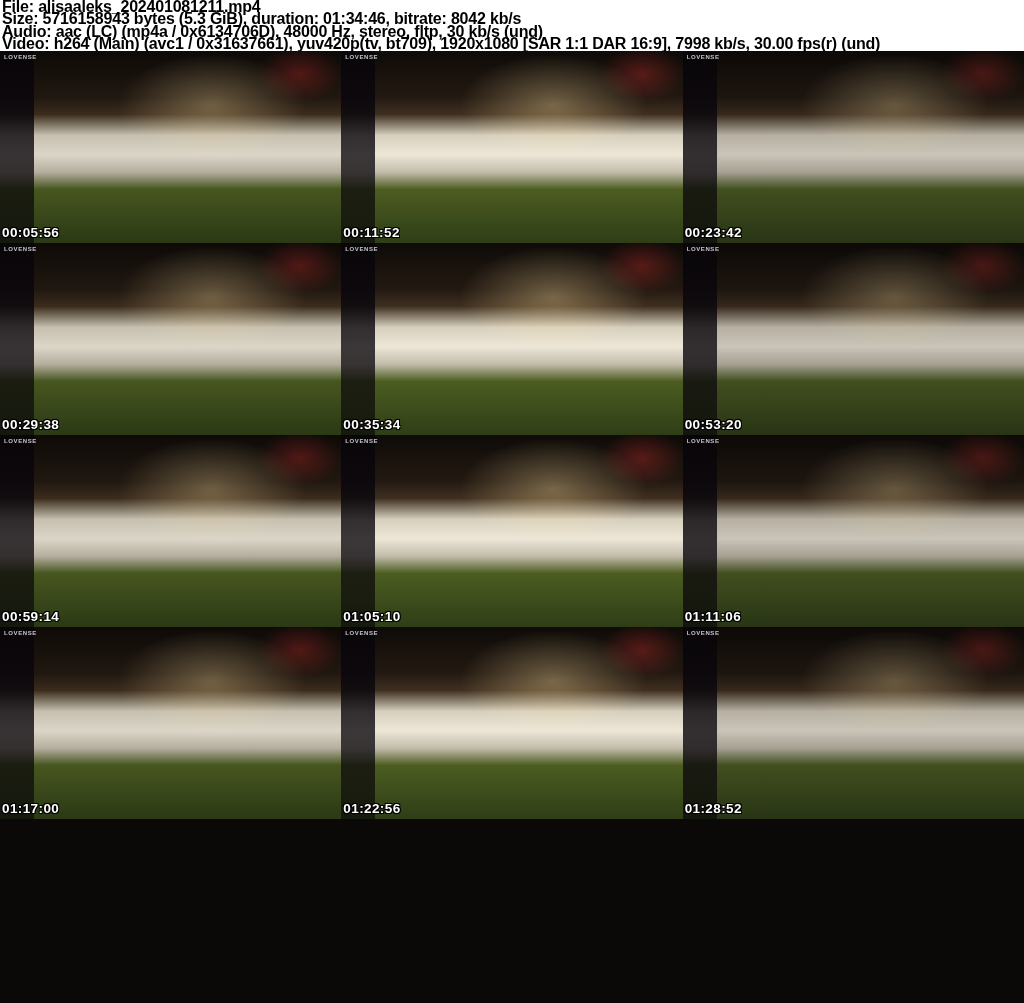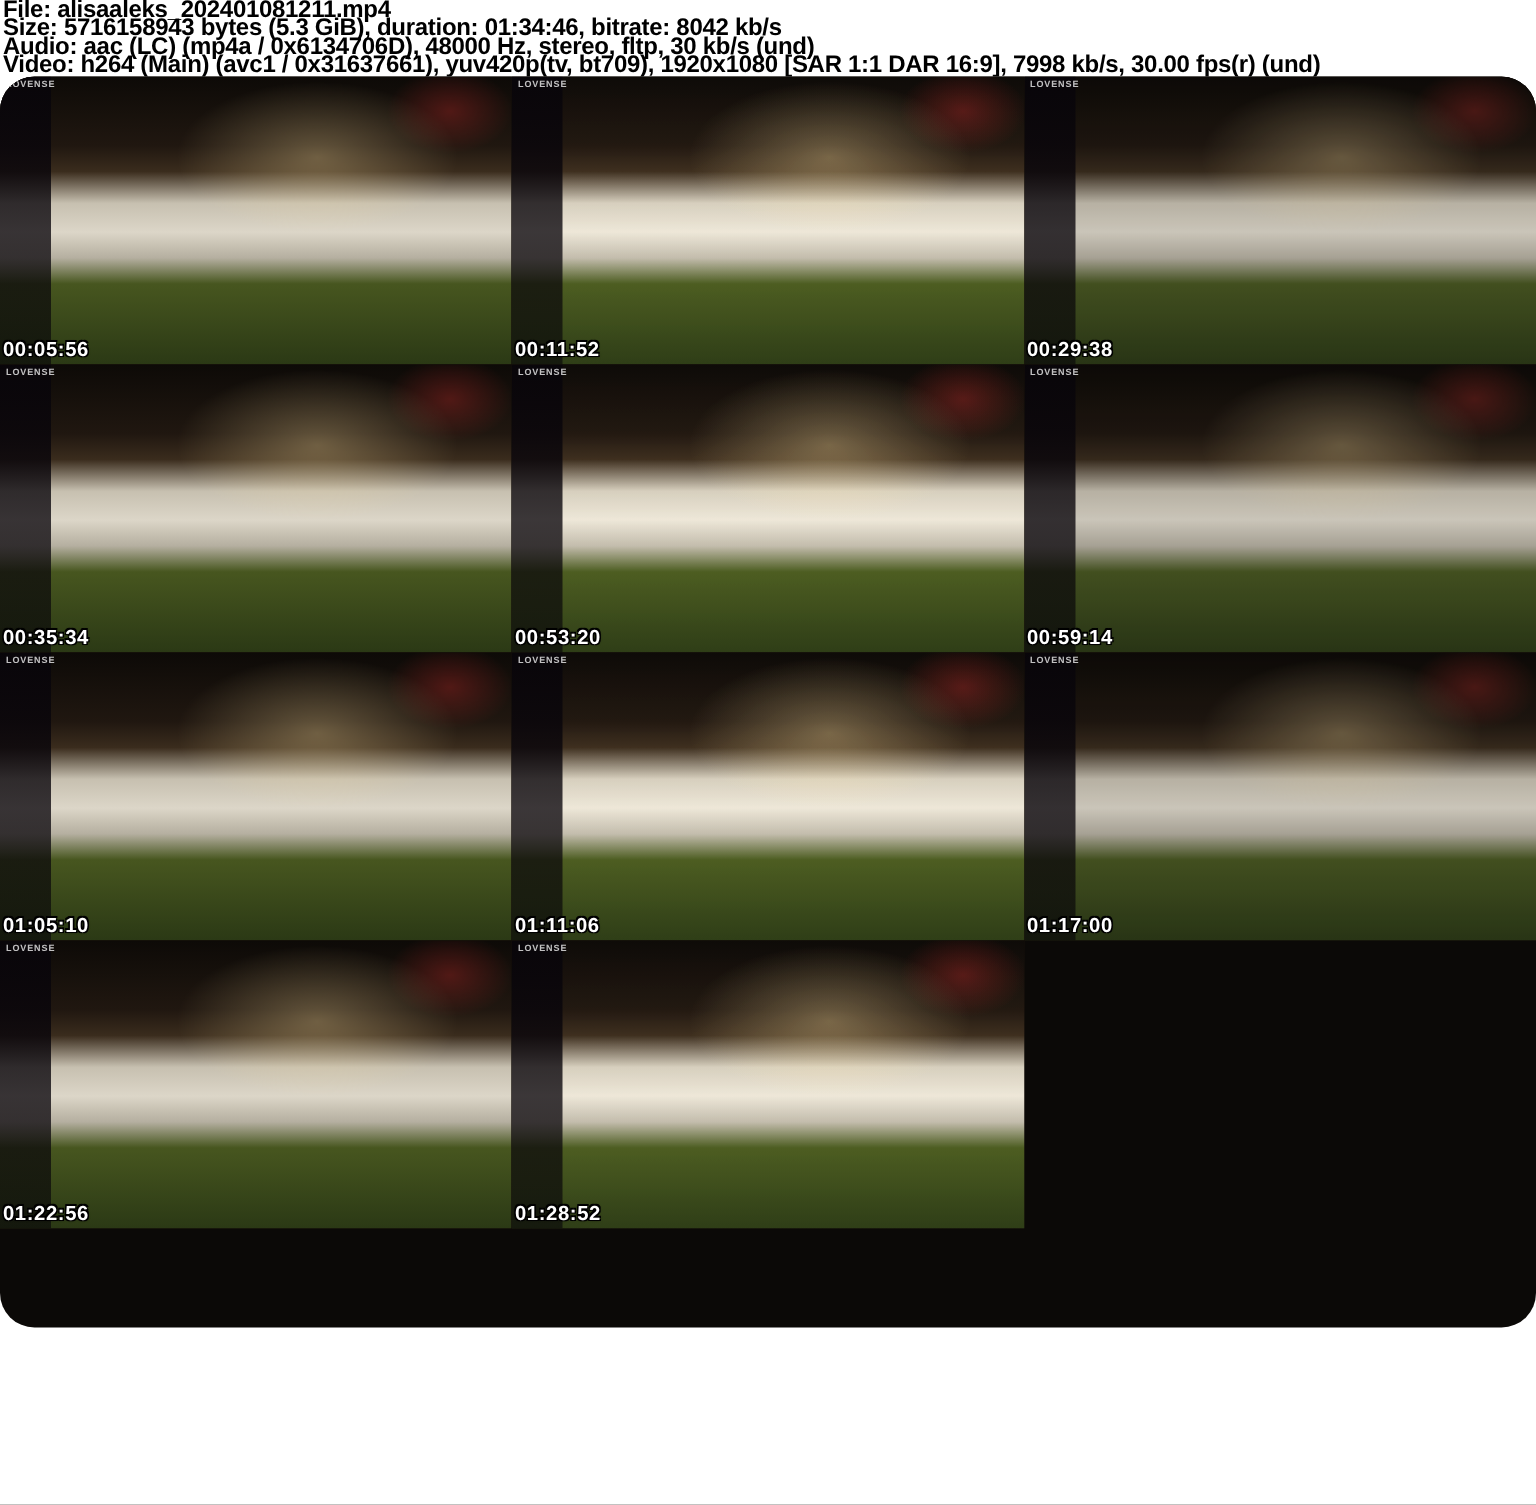--- a/index.html
+++ b/index.html
@@ -27,27 +27,26 @@
   .meta-line {
     font-size: 16px;
     font-weight: bold;
     line-height: 12.4px;
     color: #000000;
     white-space: nowrap;
     letter-spacing: -0.2px;
   }
   .thumb-grid {
     width: 1024px;
-    height: 834px;
+    height: 952px;
     display: grid;
     grid-template-columns: repeat(3, 1fr);
     grid-auto-rows: 192px;
     overflow: hidden;
     background: #0b0907;
-    border-radius: 23px;
   }
   .thumb {
     position: relative;
     overflow: hidden;
     background: #16100b;
   }
   
   .scene {
     position: absolute;
     inset: 0;
@@ -118,20 +117,26 @@
     </div>
 
     <div class="thumb">
       <div class="scene"></div>
       <div class="chat-strip"></div>
       <span class="brand-mark">LOVENSE</span>
       <span class="ts-label">00:11:52</span>
     </div>
 
 
+    <div class="thumb">
+      <div class="scene"></div>
+      <div class="chat-strip"></div>
+      <span class="brand-mark">LOVENSE</span>
+      <span class="ts-label">00:23:42</span>
+    </div>
 
     <div class="thumb">
       <div class="scene"></div>
       <div class="chat-strip"></div>
       <span class="brand-mark">LOVENSE</span>
       <span class="ts-label">00:29:38</span>
     </div>
 
     <div class="thumb">
       <div class="scene"></div>

